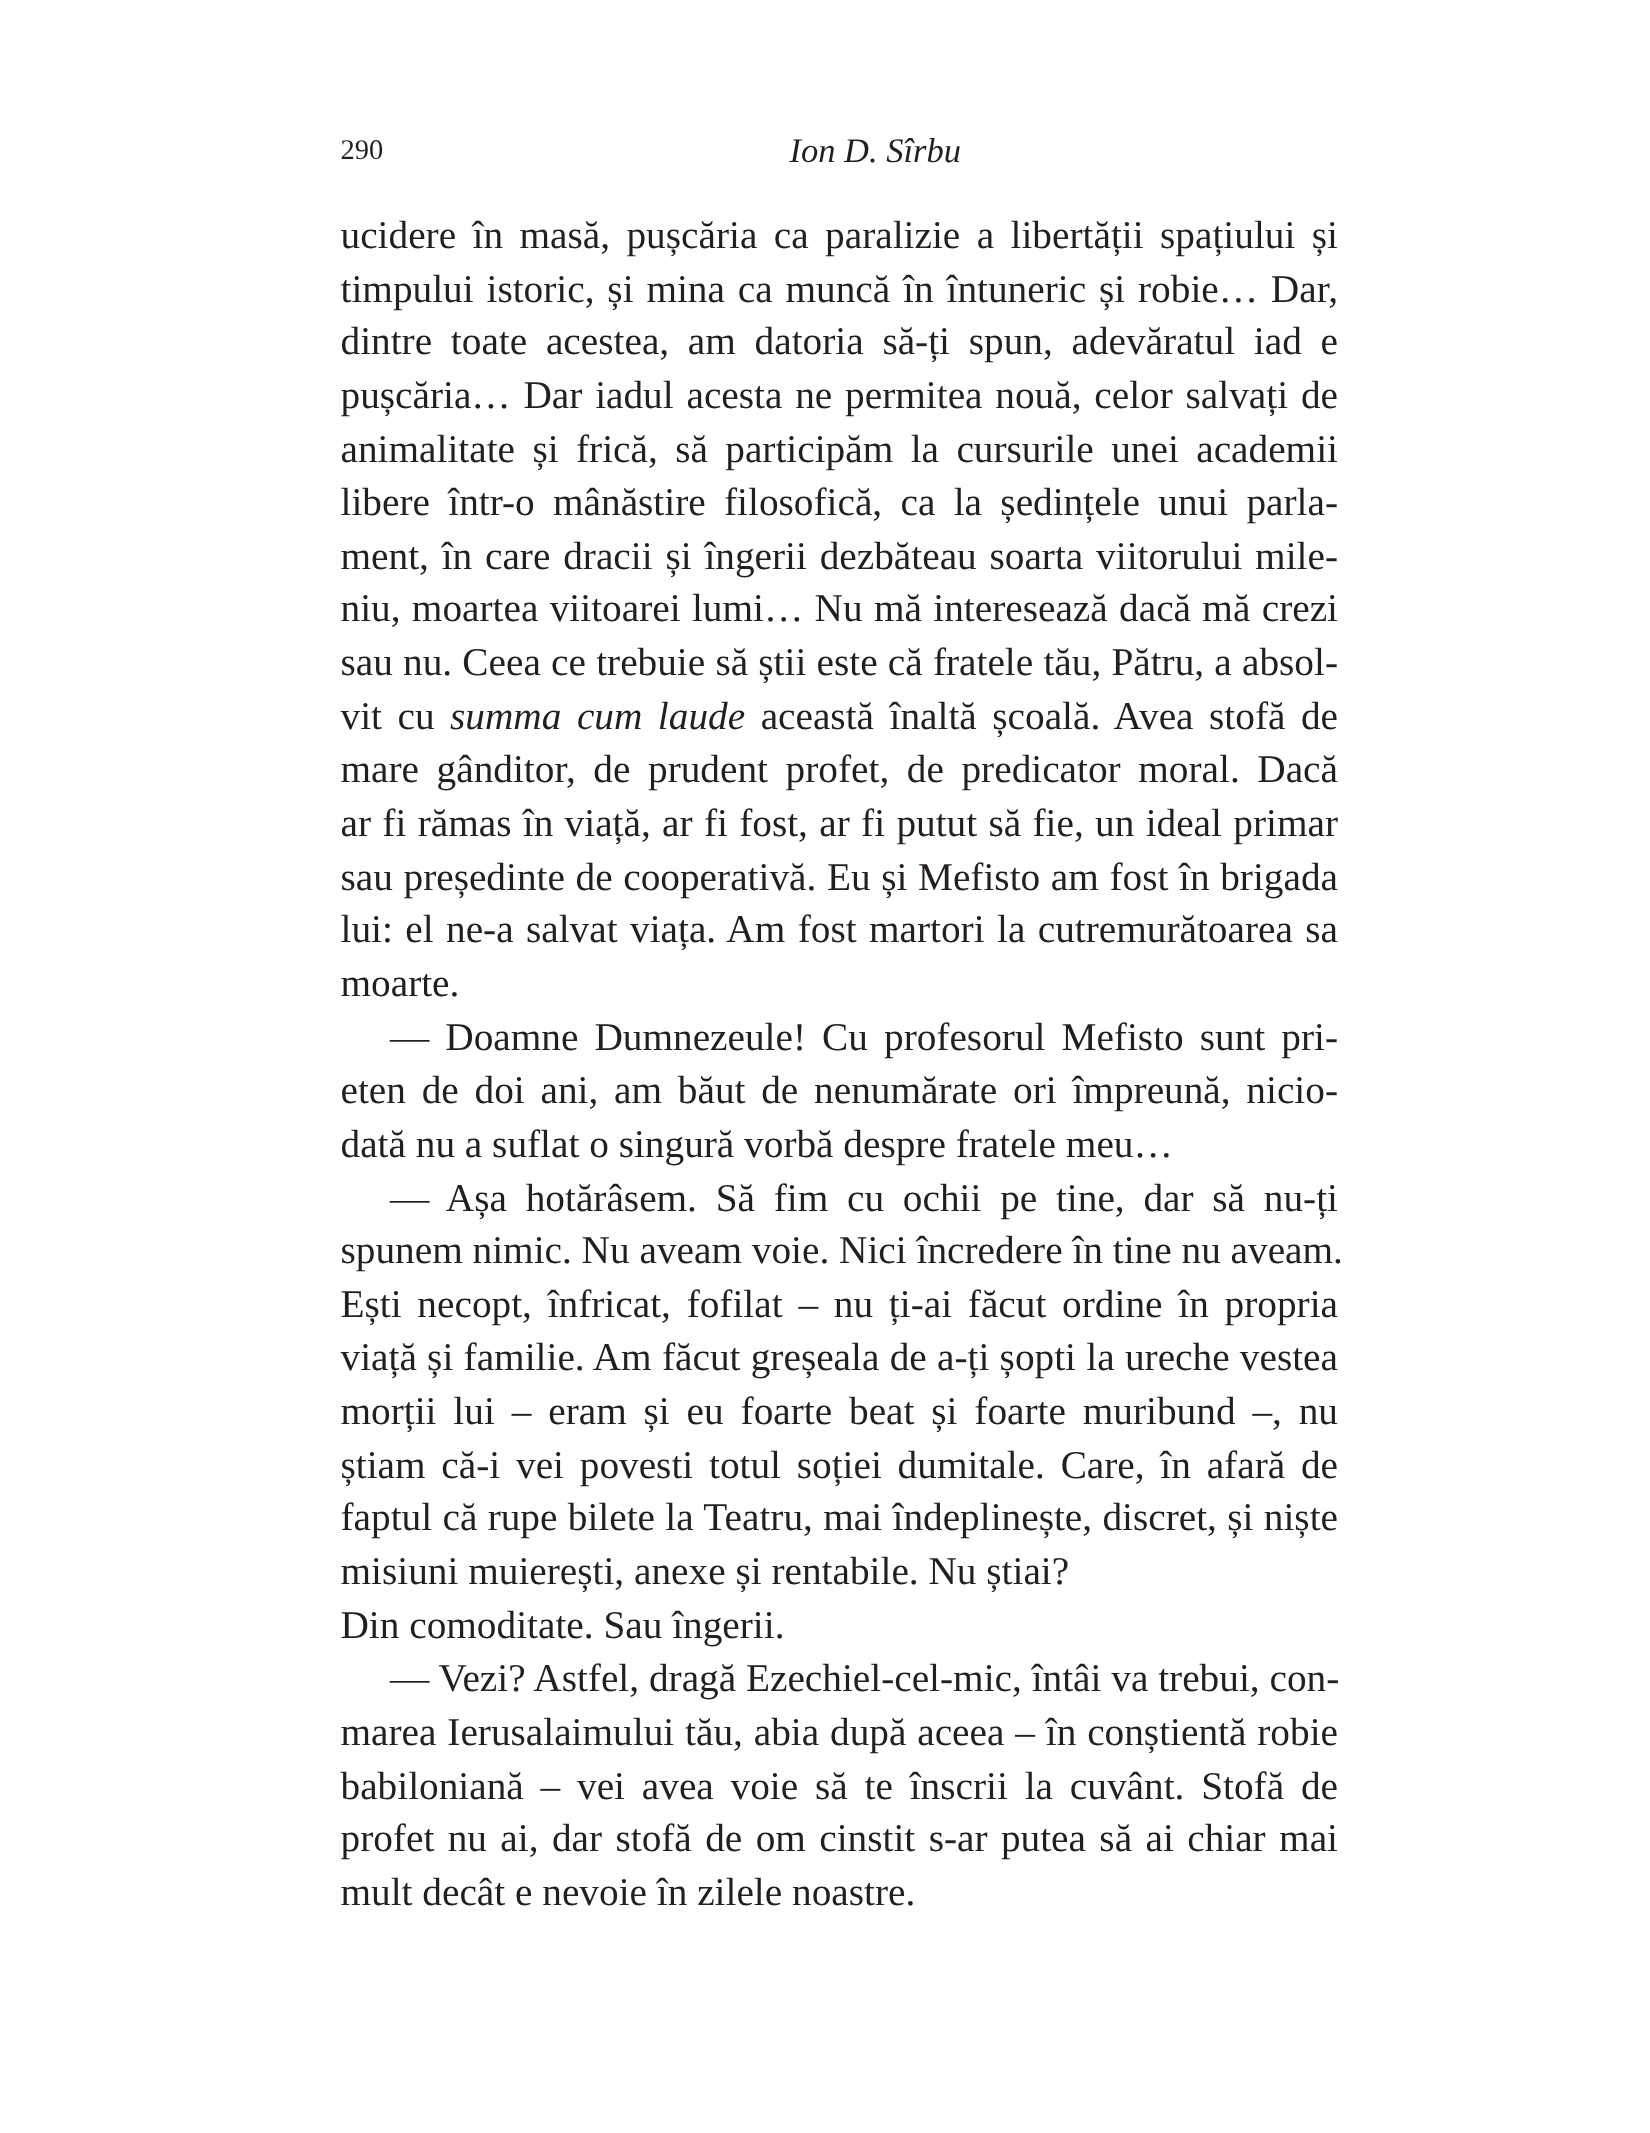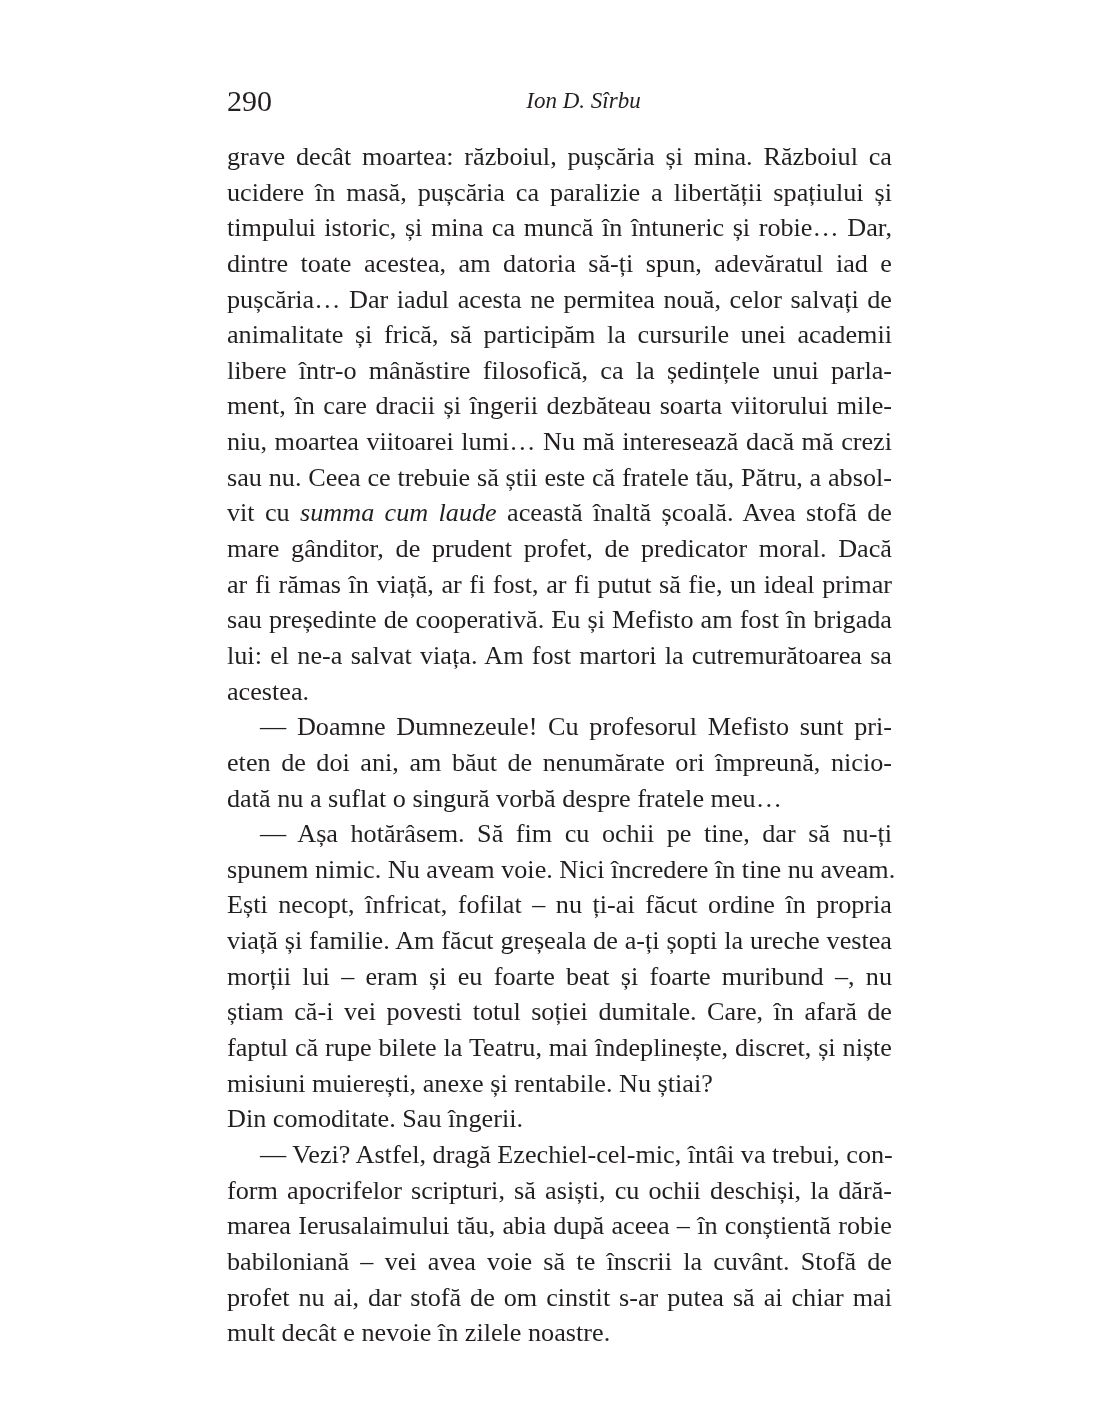--- a/index.html
+++ b/index.html
@@ -6,21 +6,21 @@
     body {
       width: 1100px; height: 1422px; position: relative; overflow: hidden;
       font-family: "Liberation Serif", "DejaVu Serif", serif;
       color: #231f20;
     }
     .header {
       position: absolute; top: 86px; left: 227px; width: 665px; height: 30px;
     }
     .page-number {
       position: absolute; left: 0; top: 0;
-      font-size: 30px; line-height: 30px;
+      font-size: 19px; line-height: 30px;
     }
     .running-head {
       position: absolute; left: 0; right: 12px; top: 0; text-align: center;
       font-size: 23px; line-height: 30px; font-style: italic;
       padding-left: 60px;
     }
     .body-text {
       position: absolute; top: 139px; left: 227px; width: 665px;
       font-size: 26.2px;
     }
@@ -37,36 +37,35 @@
 </head>
 <body>
 
 <div class="header">
   <span class="page-number">290</span>
   <span class="running-head">Ion D. Sîrbu</span>
 </div>
 
 <div class="body-text" id="body-text">
     <div>
-      <span class="line">grave decât moartea: războiul, pușcăria și mina. Războiul ca</span>
       <span class="line">ucidere în masă, pușcăria ca paralizie a libertății spațiului și</span>
       <span class="line">timpului istoric, și mina ca muncă în întuneric și robie… Dar,</span>
       <span class="line">dintre toate acestea, am datoria să-ți spun, adevăratul iad e</span>
       <span class="line">pușcăria… Dar iadul acesta ne permitea nouă, celor salvați de</span>
       <span class="line">animalitate și frică, să participăm la cursurile unei academii</span>
       <span class="line">libere într-o mânăstire filosofică, ca la ședințele unui parla-</span>
       <span class="line">ment, în care dracii și îngerii dezbăteau soarta viitorului mile-</span>
       <span class="line">niu, moartea viitoarei lumi… Nu mă interesează dacă mă crezi</span>
       <span class="line">sau nu. Ceea ce trebuie să știi este că fratele tău, Pătru, a absol-</span>
       <span class="line"><span>vit cu </span><span class="it">summa cum laude</span><span> această înaltă școală. Avea stofă de</span></span>
       <span class="line">mare gânditor, de prudent profet, de predicator moral. Dacă</span>
       <span class="line">ar fi rămas în viață, ar fi fost, ar fi putut să fie, un ideal primar</span>
       <span class="line">sau președinte de cooperativă. Eu și Mefisto am fost în brigada</span>
       <span class="line">lui: el ne-a salvat viața. Am fost martori la cutremurătoarea sa</span>
-      <span class="line last">acestea.</span>
+      <span class="line last">moarte.</span>
     </div>
     <div>
       <span class="line indent">— Doamne Dumnezeule! Cu profesorul Mefisto sunt pri-</span>
       <span class="line">eten de doi ani, am băut de nenumărate ori împreună, nicio-</span>
       <span class="line last">dată nu a suflat o singură vorbă despre fratele meu…</span>
     </div>
     <div>
       <span class="line indent">— Așa hotărâsem. Să fim cu ochii pe tine, dar să nu-ți</span>
       <span class="line">spunem nimic. Nu aveam voie. Nici încredere în tine nu aveam.</span>
       <span class="line">Ești necopt, înfricat, fofilat – nu ți-ai făcut ordine în propria</span>
@@ -74,19 +73,18 @@
       <span class="line">morții lui – eram și eu foarte beat și foarte muribund –, nu</span>
       <span class="line">știam că-i vei povesti totul soției dumitale. Care, în afară de</span>
       <span class="line">faptul că rupe bilete la Teatru, mai îndeplinește, discret, și niște</span>
       <span class="line last">misiuni muierești, anexe și rentabile. Nu știai?</span>
     </div>
     <div>
       <span class="line last">Din comoditate. Sau îngerii.</span>
     </div>
     <div>
       <span class="line indent">— Vezi? Astfel, dragă Ezechiel-cel-mic, întâi va trebui, con-</span>
-      <span class="line">form apocrifelor scripturi, să asiști, cu ochii deschiși, la dără-</span>
       <span class="line">marea Ierusalaimului tău, abia după aceea – în conștientă robie</span>
       <span class="line">babiloniană – vei avea voie să te înscrii la cuvânt. Stofă de</span>
       <span class="line">profet nu ai, dar stofă de om cinstit s-ar putea să ai chiar mai</span>
       <span class="line last">mult decât e nevoie în zilele noastre.</span>
     </div>
   </div>
 
 </body></html>

